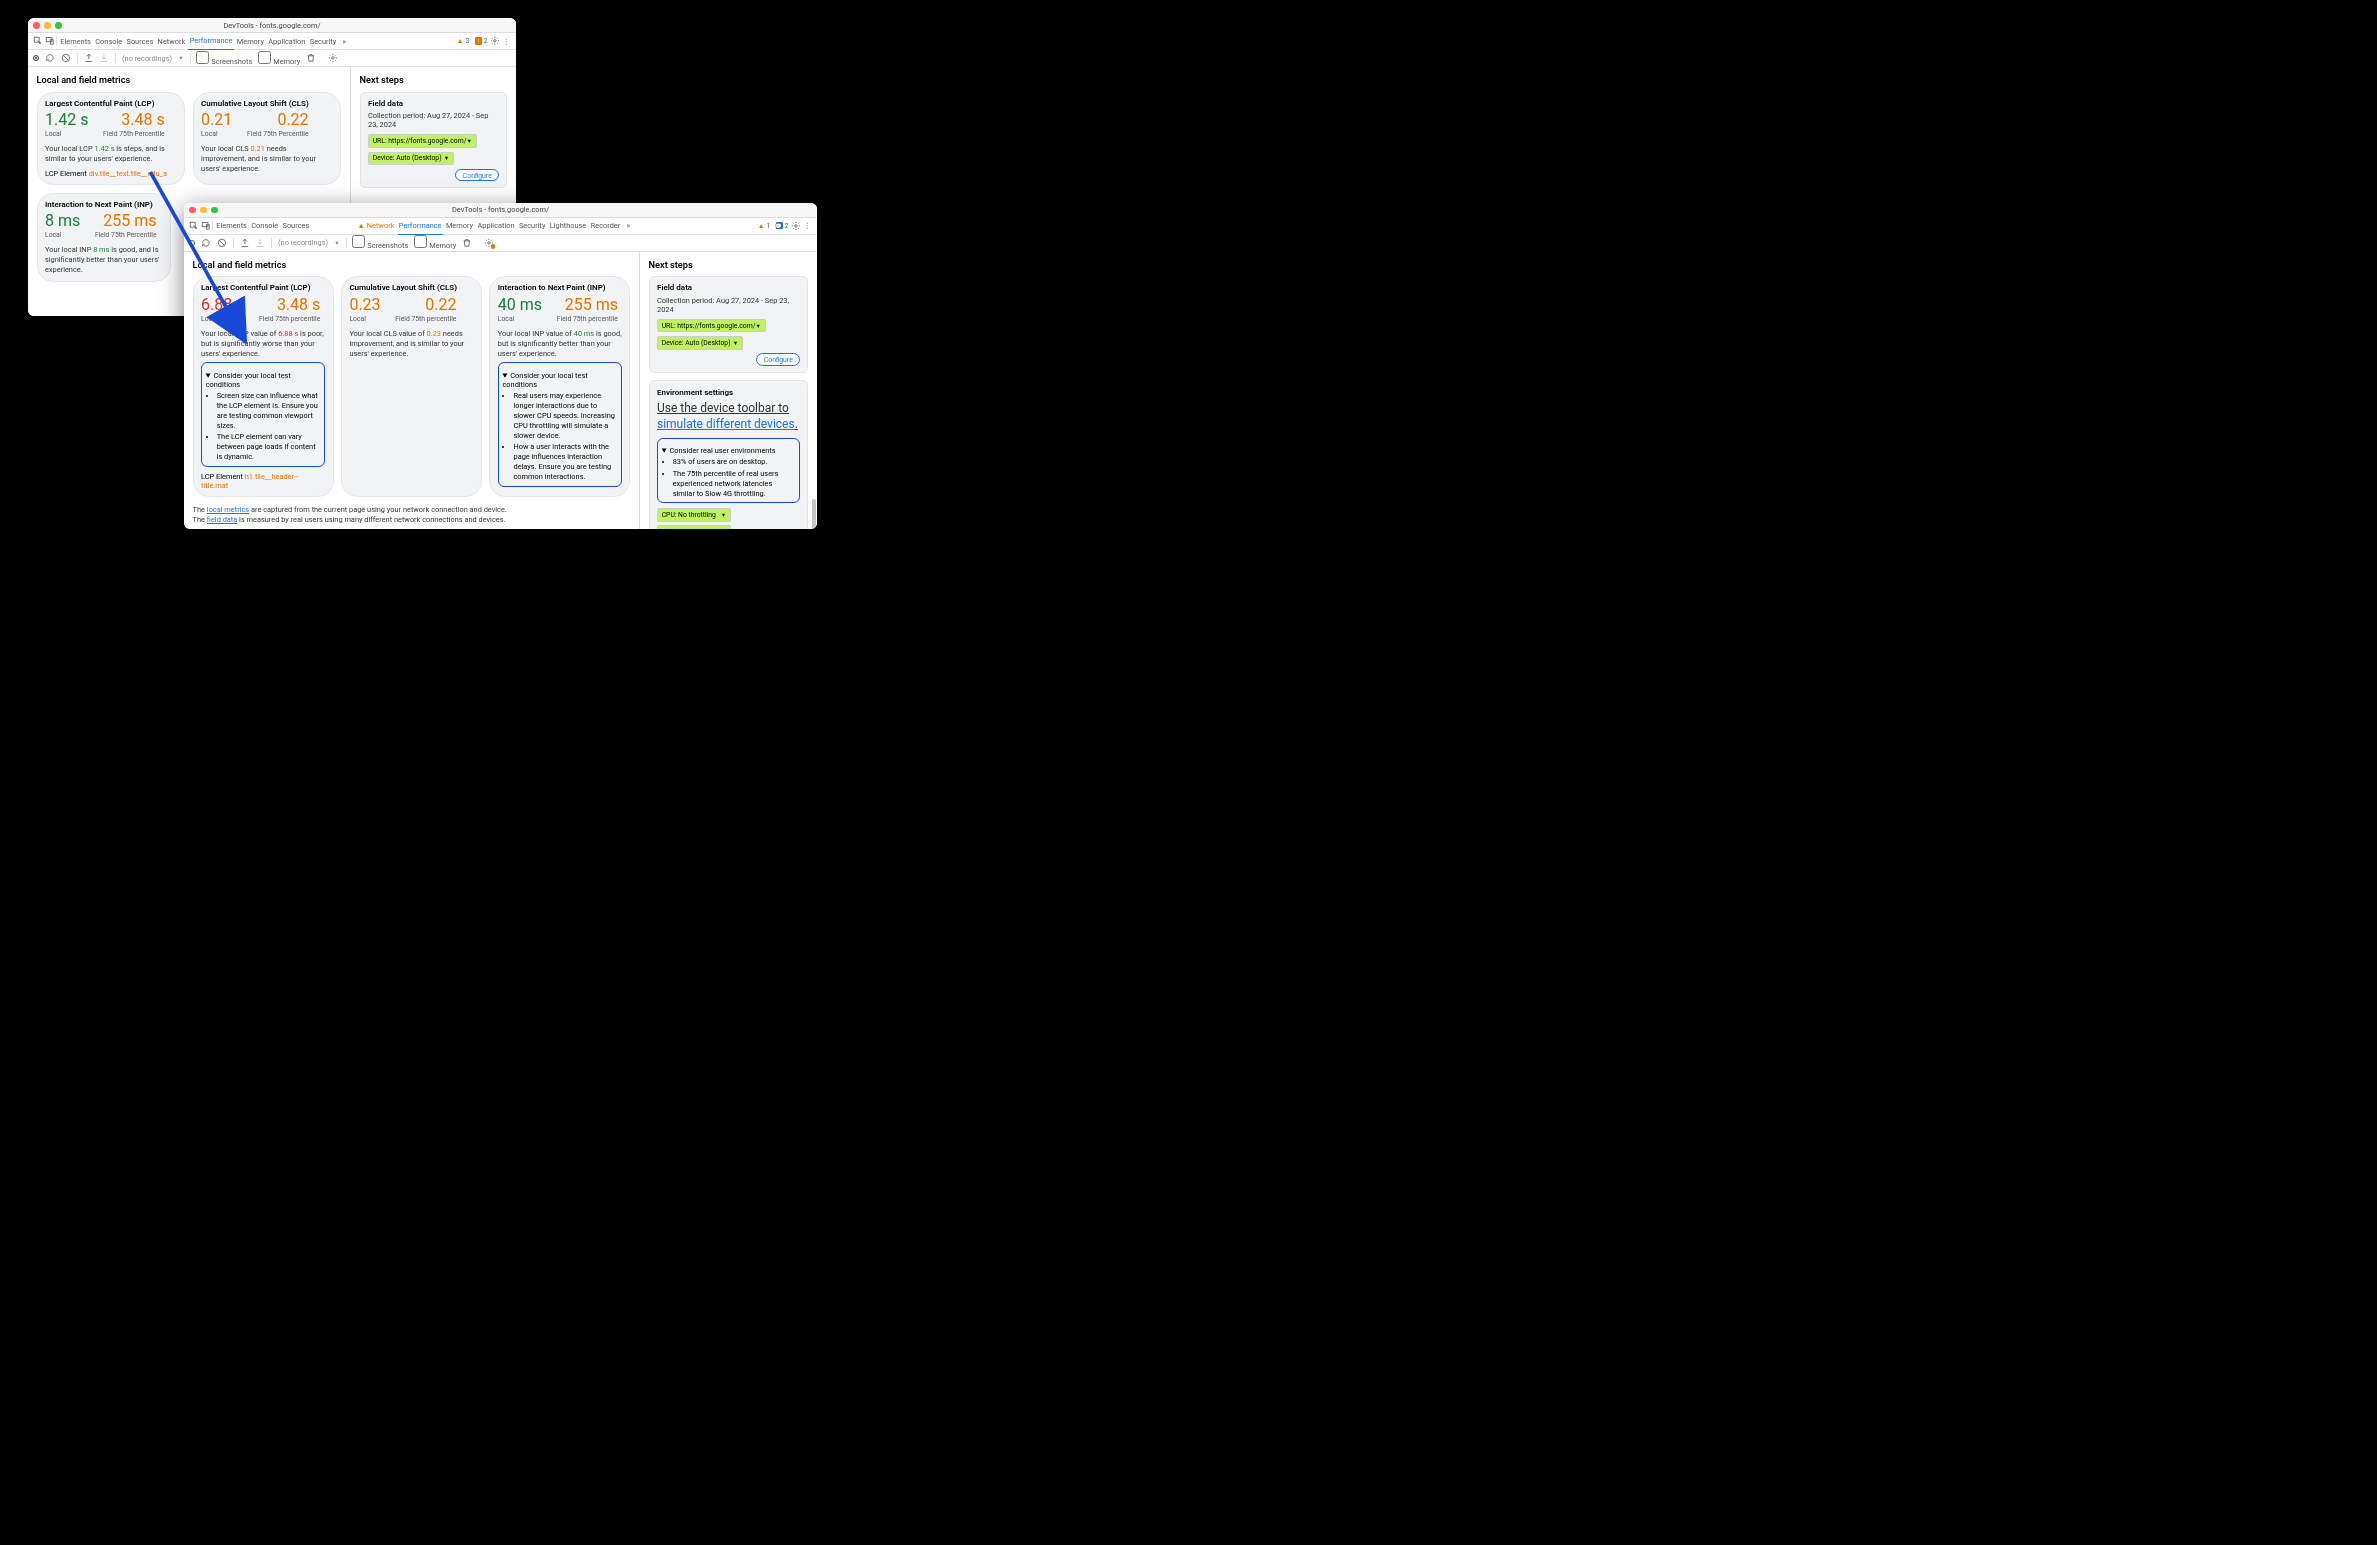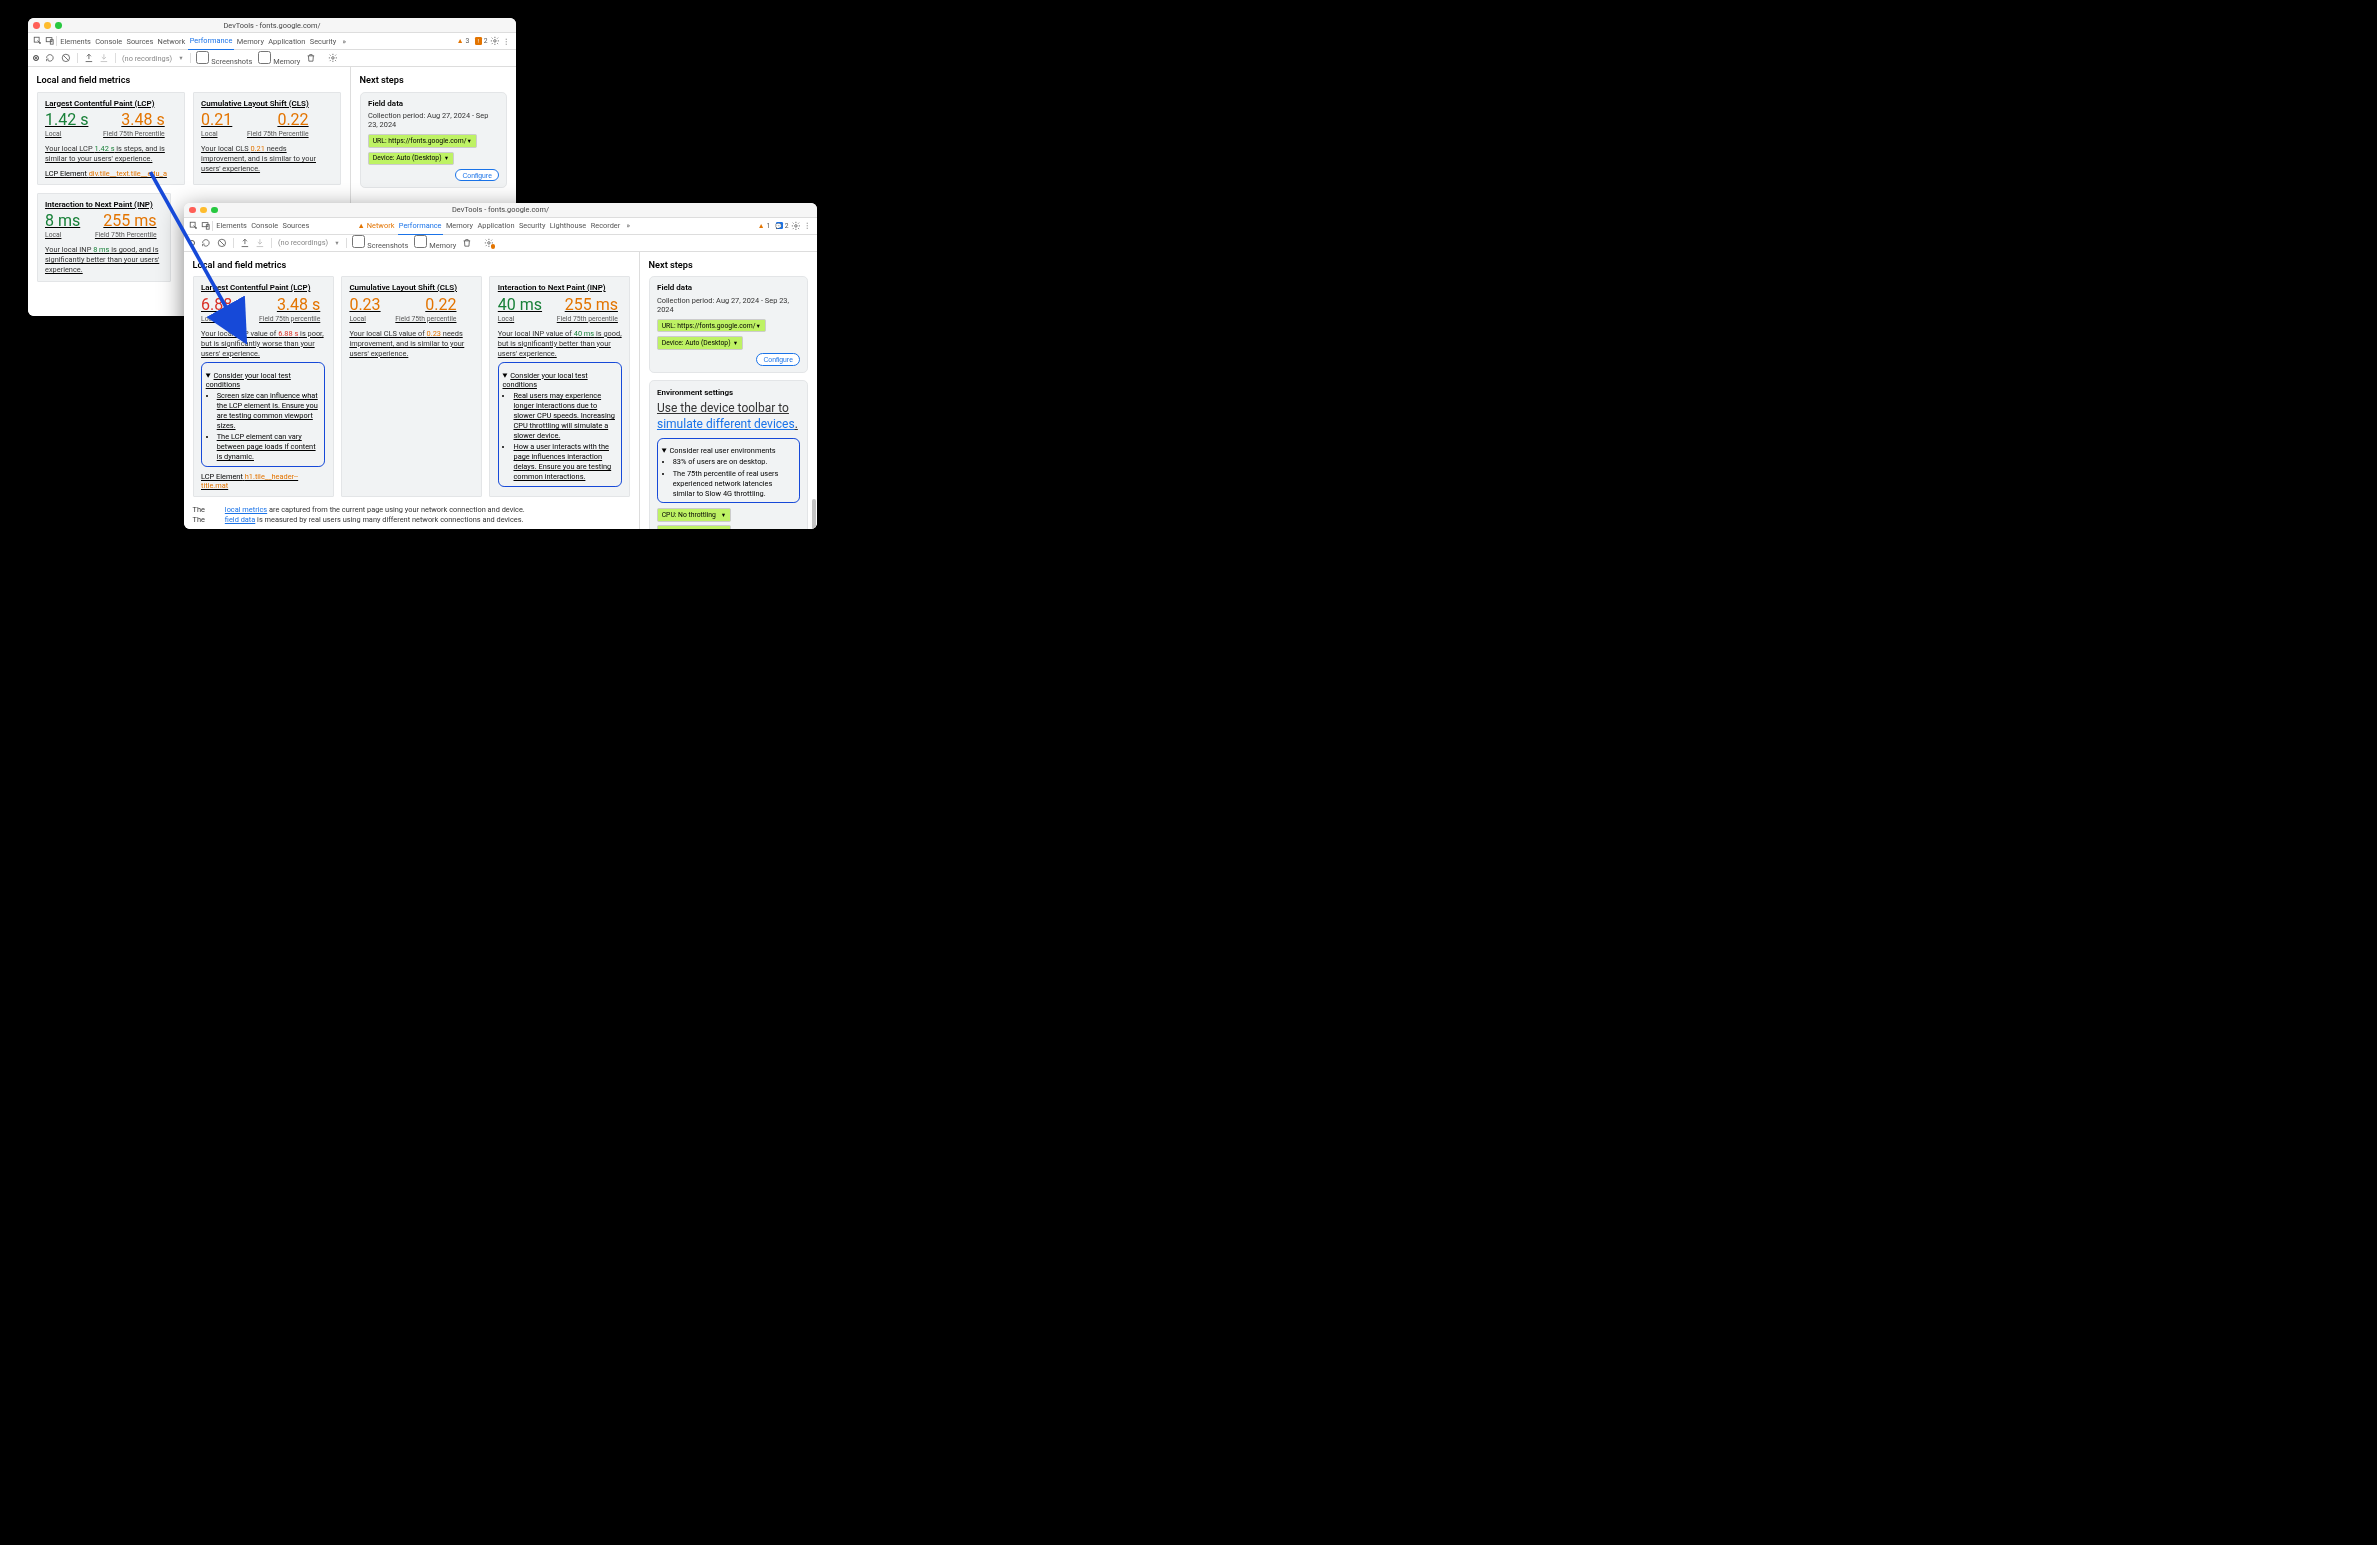--- a/index.html
+++ b/index.html
@@ -82,25 +82,24 @@
   .body { flex:1; display:flex; background:#fff; overflow:hidden; }
   .left { flex:1; padding: 7.4px 8.6px; overflow:auto; }
   .right { width: 166px; border-left:0.6px solid #ddd; padding: 7.4px 8.6px; overflow:auto; }
   .win2 .right { width: 178px; }
 
   h2.section { font-size: 9.2px; font-weight: 600; margin-bottom: 6.1px; }
   .cards { display:flex; gap:7.4px; flex-wrap:wrap; }
   .card {
     background: #f1f3f4;
     border: 0.6px solid #e3e5e7;
-    border-radius: 1px;
+    border-radius: 16px;
     padding: 6.1px 7.4px;
     flex: 1;
     min-width: 129px;
-    text-decoration: underline;
   }
   .card h3 { font-size: 8px; font-weight:600; margin-bottom: 3.7px; }
   .metrics-row { display:flex; gap: 14.7px; }
   .metric { display:flex; flex-direction:column; }
   .metric .big { font-size: 16px; font-weight: 400; line-height:1.1; }
   .metric .sub { font-size: 6.8px; color:#555; margin-top:1.2px; }
   .good { color: #188038; }
   .warn { color: #e37400; text-align: right; }
   .bad  { color: #d93025; }
   .desc { font-size: 7.4px; color:#333; margin-top: 6.1px; line-height:1.35; }
@@ -117,21 +116,21 @@
   .blue-ring { border: 1.8px solid #1649d8; border-radius: 6.1px; padding: 2.5px 3.7px; margin-top:3.7px; }
 
   .field-card { background:#f1f3f4; border:0.6px solid #e3e5e7; border-radius:4.9px; padding:6.1px 7.4px; margin-bottom:7.4px; }
   .field-card h3 { font-size:8px; font-weight:600; margin-bottom:3.7px; }
   .field-card p { font-size:7.4px; color:#333; margin-bottom:4.9px; }
   .select-row { background:#bef264; border:0.6px solid #ccc; border-radius:1.8px; padding:1.8px 3.7px; font-size:6.8px; display:flex; justify-content:space-between; align-items:center; margin-bottom:3.7px; width:fit-content; min-width:104px; }
   .select-row .arrow { font-size:5.5px; }
   .config-btn { float:right; border:0.6px solid #1a73e8; color:#1a73e8; background:#fff; border-radius:7.4px; padding:1.8px 6.1px; font-size:6.8px; cursor:pointer; }
 
   .footer-note { font-size:7.4px; color:#333; margin-top:7.4px; line-height:1.4; }
-  .footer-note a { color:#1a73e8; text-decoration:underline;margin-left:18px; }
+  .footer-note a { color:#1a73e8; text-decoration:underline; }
 
   .env h3 { font-size:8px; font-weight:600; margin-bottom:3.7px; }
   .env p { font-size:12px; line-height:1.35;text-decoration:underline; }
   .env a { color:#1a73e8; text-decoration:underline; }
 
   .arrow-svg { position:absolute; pointer-events:none; z-index:50; }
 
   .scrollbar-stub { position:absolute; right:1.2px; top:247px; width:3.7px; height:74px; background:#c4c4c4; border-radius:1.8px; }
   .gear-badge { position:relative; }
   .gear-badge::after { content:''; position:absolute; right:-1.2px; bottom:-1.2px; width:4.3px; height:4.3px; background:#e37400; border-radius:50%; }

